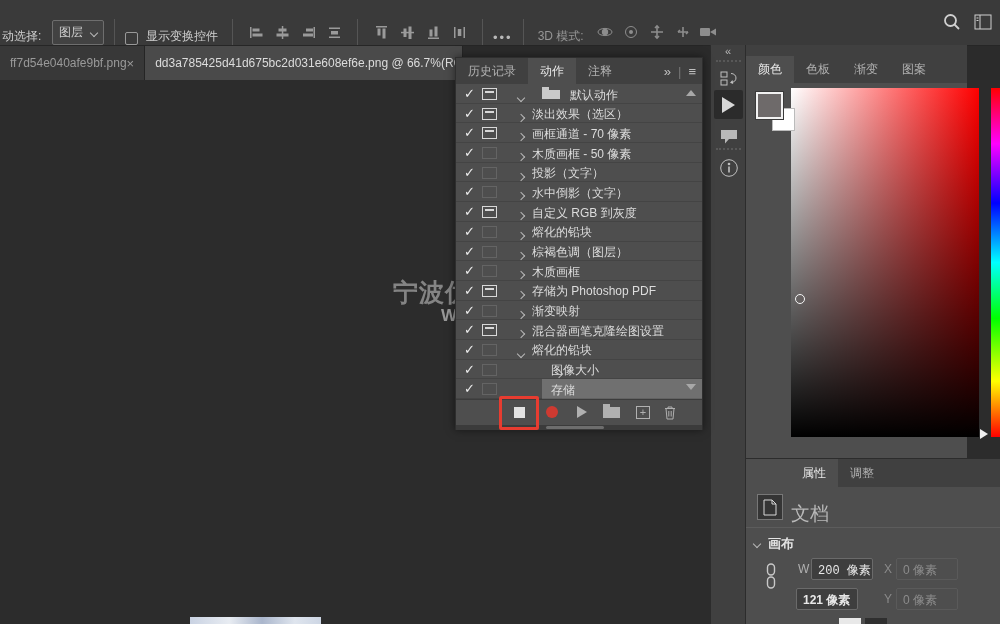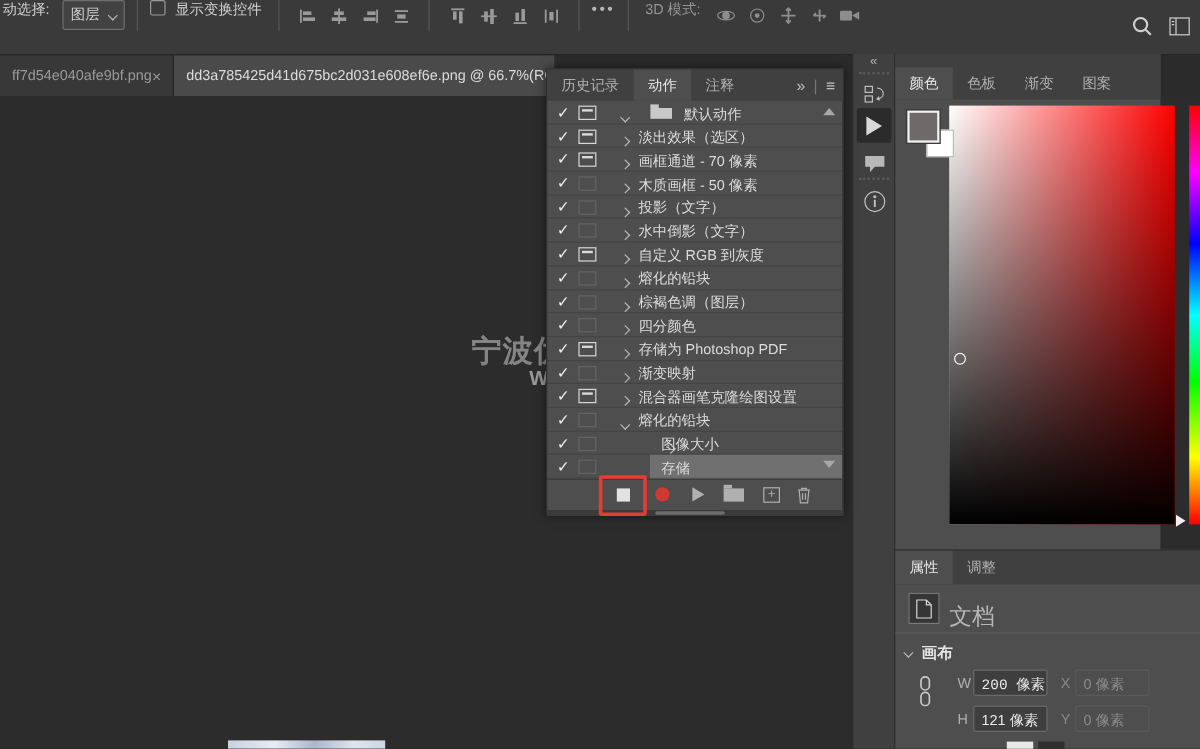--- a/index.html
+++ b/index.html
@@ -4,21 +4,21 @@
 <style>
   * { margin:0; padding:0; box-sizing:border-box; }
   html,body { width:1000px; height:624px; overflow:hidden; background:#2c2c2c;
     font-family:"Liberation Sans","DejaVu Sans",sans-serif; }
   .abs { position:absolute; }
   body { position:relative; }
 
   
   #options-bar { left:0; top:0; width:1000px; height:46px; background:#3a3a3a;
     border-bottom:1px solid #262626; color:#cfcfcf; font-size:12px; z-index:3; }
-  #options-bar .v { display:flex; align-items:flex-start; height:100%; }
+  #options-bar .v { display:flex; align-items:flex-end; height:100%; }
   .opt-sep { width:1px; height:26px; background:#555; margin:0 10px; }
   #auto-select-label { margin-left:0; white-space:nowrap; overflow:hidden; width:42px; }
   #layer-dropdown { border:1px solid #6e6e6e; border-radius:2px; height:25px;
     padding:0 6px; display:flex; align-items:center; gap:8px; margin-left:8px; background:#424242;font-family:Liberation Serif, serif; }
   .chev { width:6px; height:6px; border-right:1.6px solid #b8b8b8; border-bottom:1.6px solid #b8b8b8;
     display:inline-block; transform:rotate(-45deg); }
   .chev.down { transform:rotate(45deg); }
   #transform-checkbox { width:13px; height:13px; border:1px solid #999; border-radius:2px; margin-right:8px; }
   .icon-btn { width:26px; height:26px; display:flex; align-items:center; justify-content:center; }
   .more-dots { color:#b8b8b8; letter-spacing:2px; font-size:13px; }
@@ -96,21 +96,21 @@
   #bg-swatch { position:absolute; left:26px; top:63px; width:23px; height:23px; background:#ffffff; border:1px solid #bbb; z-index:1; }
   #sat-square { position:absolute; left:45px; top:43px; width:188px; height:349px;
     background:linear-gradient(to bottom, rgba(0,0,0,0), #000), linear-gradient(to right, #fff, #f00); }
   #sat-marker { position:absolute; left:4px; top:206px; width:10px; height:10px; border:1.5px solid #f5f5f5; border-radius:50%; }
   #hue-strip { position:absolute; left:245px; top:43px; width:10px; height:349px;
     background:linear-gradient(to bottom,#f00 0%,#f0f 16%,#00f 33%,#0ff 50%,#0f0 66%,#ff0 84%,#f00 100%); }
   #hue-indicator { position:absolute; left:234px; top:384px; width:0; height:0;
     border-top:5px solid transparent; border-bottom:5px solid transparent; border-left:8px solid #f0f0f0; }
 
   #props-panel { left:745px; top:458px; width:255px; height:166px; background:#4e4e4e; z-index:4; border-left:1px solid #2c2c2c; border-top:1px solid #2c2c2c; }
-  .ph2 { height:28px; background:#404040; display:flex; align-items:stretch; }
+  .ph2 { height:28px; background:#404040; display:flex; align-items:stretch;margin-left:44px; }
   #doc-icon-box { position:absolute; left:11px; top:35px; width:26px; height:26px; background:#353535; border:1px solid #777; display:flex; align-items:center; justify-content:center; }
   #doc-type-label { position:absolute; left:45px; top:42px; font-size:19px; color:#b8b8b8; }
   #props-divider { position:absolute; left:0; top:68px; width:100%; border-top:1px solid #5c5c5c; }
   #canvas-section { position:absolute; left:8px; top:76px; color:#e4e4e4; font-size:13px; font-weight:bold; display:flex; align-items:center; gap:8px; }
   #link-icon { position:absolute; left:18px; top:104px; }
   .fld-label { position:absolute; font-size:12px; color:#b0b0b0; }
   .fld-label.dim { color:#8a8a8a; }
   .field { position:absolute; width:62px; height:22px; background:#3e3e3e; border:1px solid #6a6a6a;
     color:#e8e8e8; font-size:12px; padding:3px 6px; border-radius:2px; white-space:nowrap; }
   .field.disabled { background:transparent; border-color:#5a5a5a; color:#8c8c8c; }
@@ -321,21 +321,21 @@
       <div class="a-row">
         <span class="a-check">✓</span>
         <span class="a-dlg empty"></span>
         <span class="a-chev"><span class="chev"></span></span>
         <span class="a-label">棕褐色调（图层）</span>
       </div>
       <div class="a-row">
         <span class="a-check">✓</span>
         <span class="a-dlg empty"></span>
         <span class="a-chev"><span class="chev"></span></span>
-        <span class="a-label">四分颜色</span>
+        <span class="a-label">木质画框</span>
       </div>
       <div class="a-row">
         <span class="a-check">✓</span>
         <span class="a-dlg dash"></span>
         <span class="a-chev"><span class="chev"></span></span>
         <span class="a-label">存储为 Photoshop PDF</span>
       </div>
       <div class="a-row">
         <span class="a-check">✓</span>
         <span class="a-dlg empty"></span>
@@ -466,21 +466,21 @@
         <rect x="3.5" y="14" width="7" height="11" rx="3.5"></rect>
       </svg>
     </span>
 
   <span class="fld-label" style="left:52px; top:103px;">W</span>
   <div class="field" style="left:65px; top:99px;font-family:Liberation Mono, monospace;">200 像素</div>
   <span class="fld-label dim" style="left:138px; top:103px;">X</span>
   <div class="field disabled" style="left:150px; top:99px;">0 像素</div>
 
   <span class="fld-label" style="left:52px; top:133px;">H</span>
-  <div class="field" style="left:65px; top:129px;">121 像素</div>
+  <div class="field" style="left:50px; top:129px;font-weight:bold;">121 像素</div>
   <span class="fld-label dim" style="left:138px; top:133px;">Y</span>
   <div class="field disabled" style="left:150px; top:129px;">0 像素</div>
 
   <div id="bottom-sliver-1"></div>
   <div id="bottom-sliver-2"></div>
 </div>
 
 <div id="watermark">
   <div id="wm1">宁波优景摄影工作室</div>
   <div id="wm2">WWW.NBVR.CN</div>

